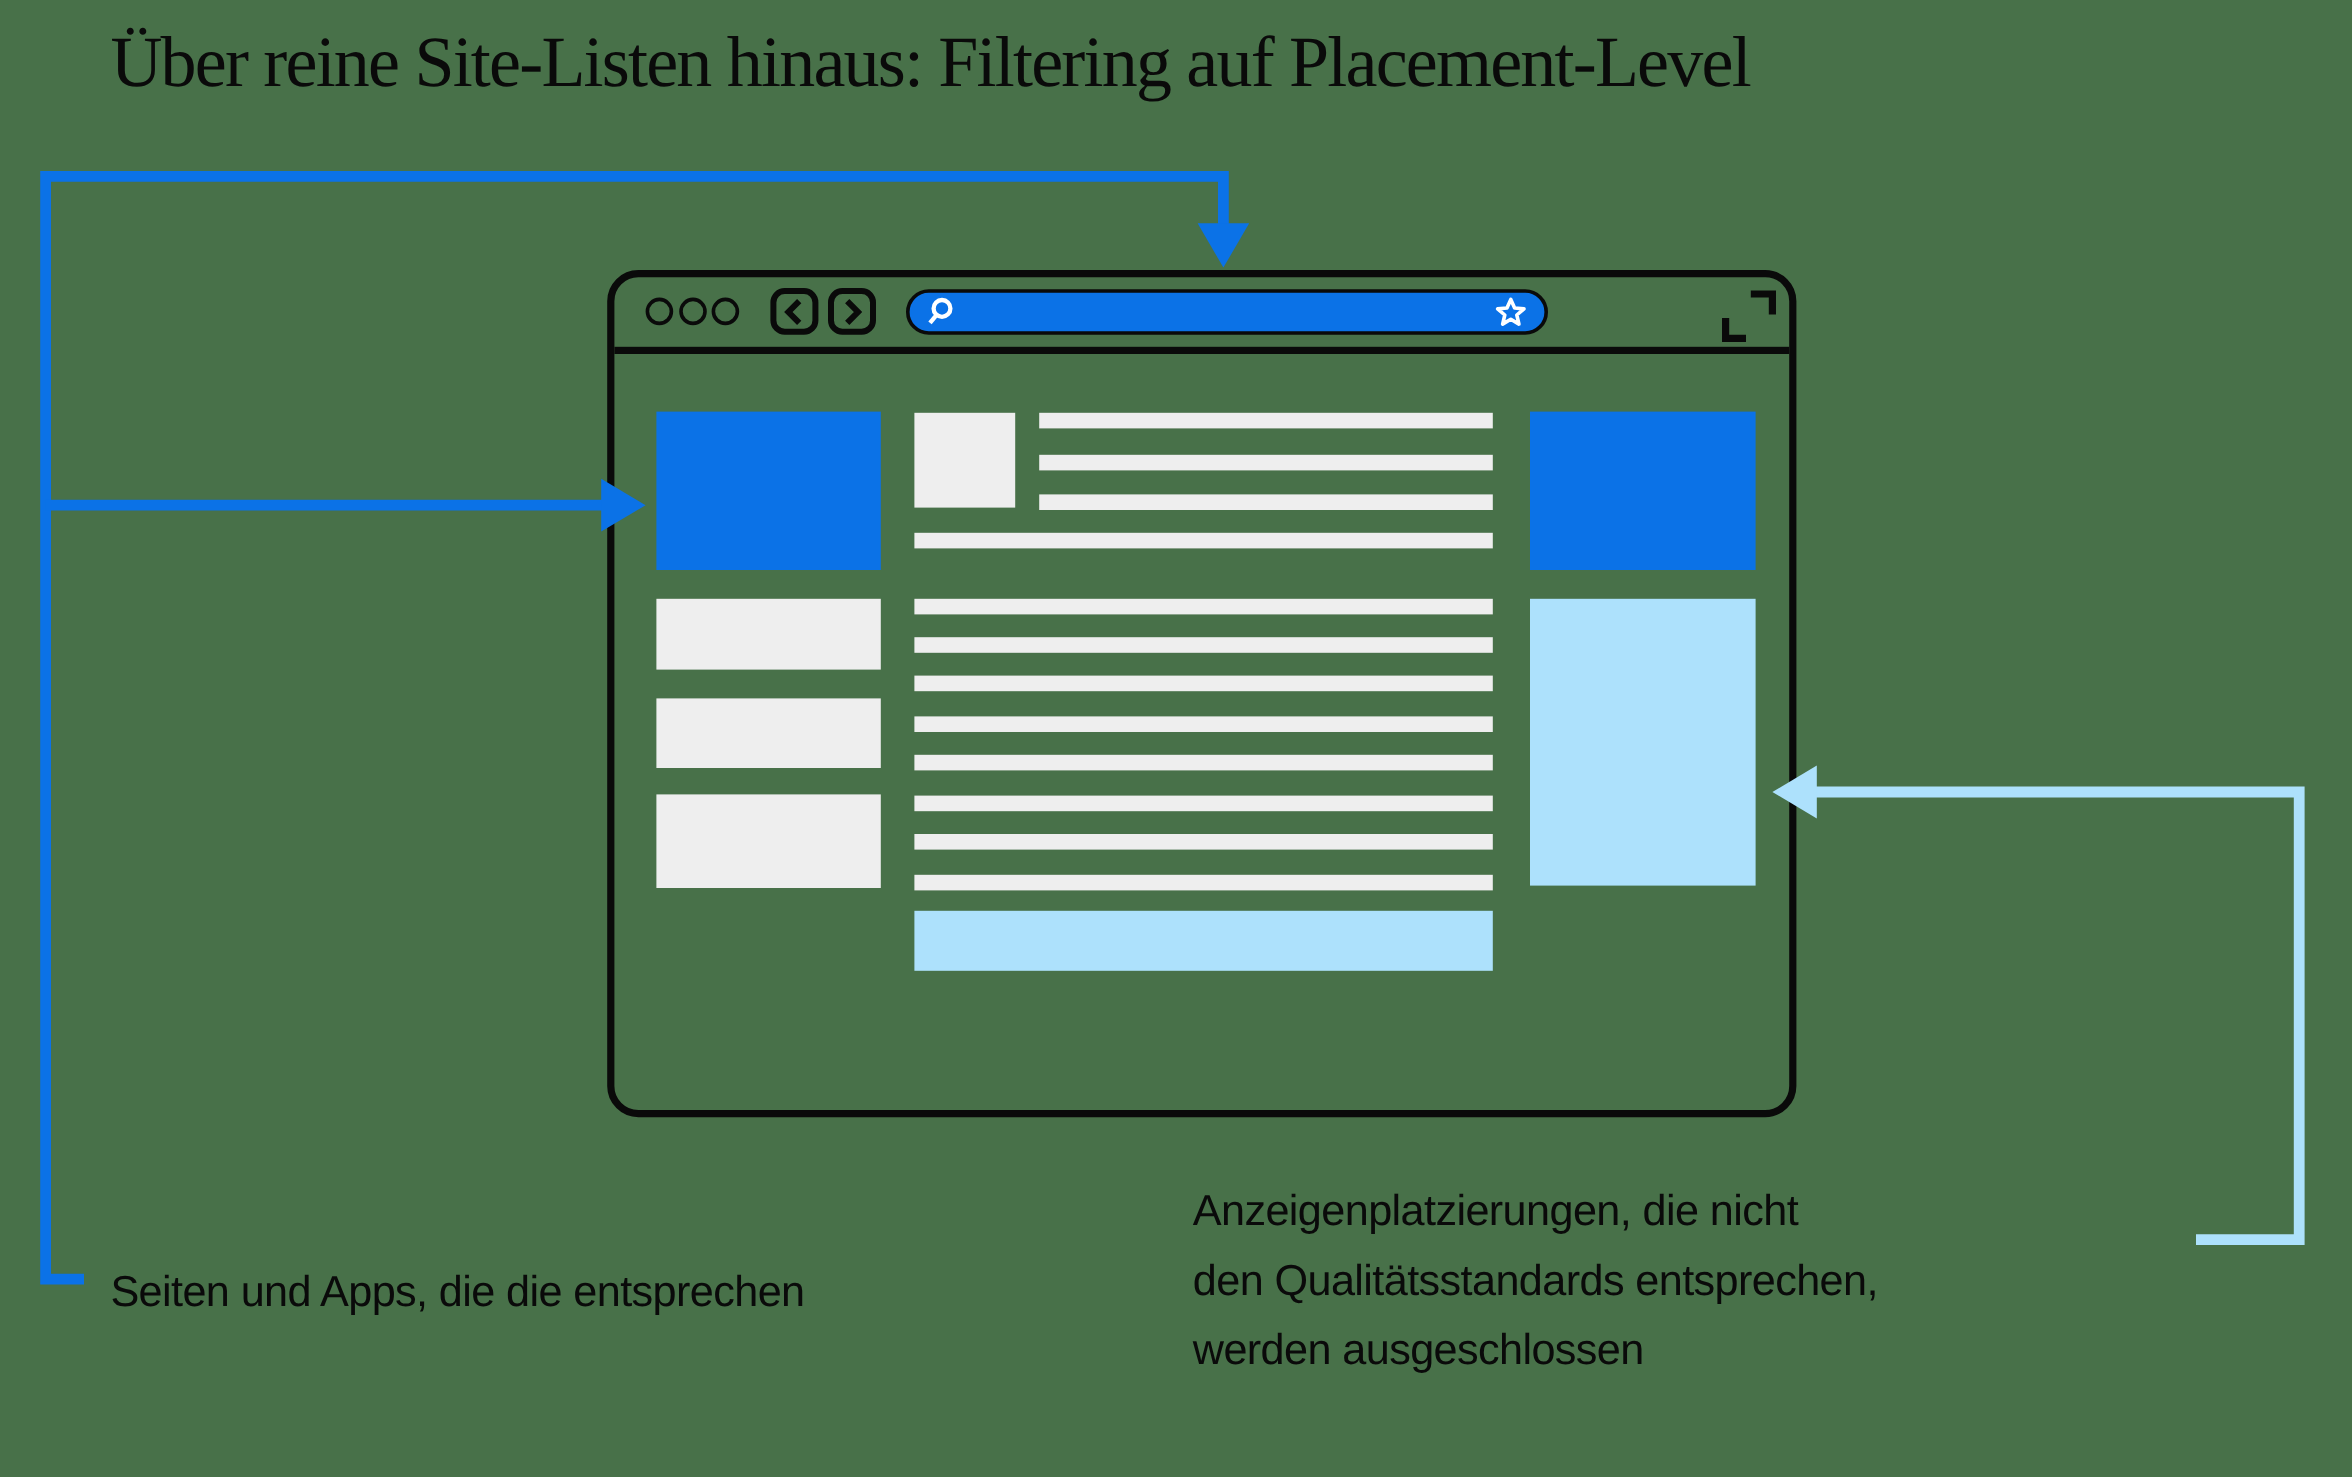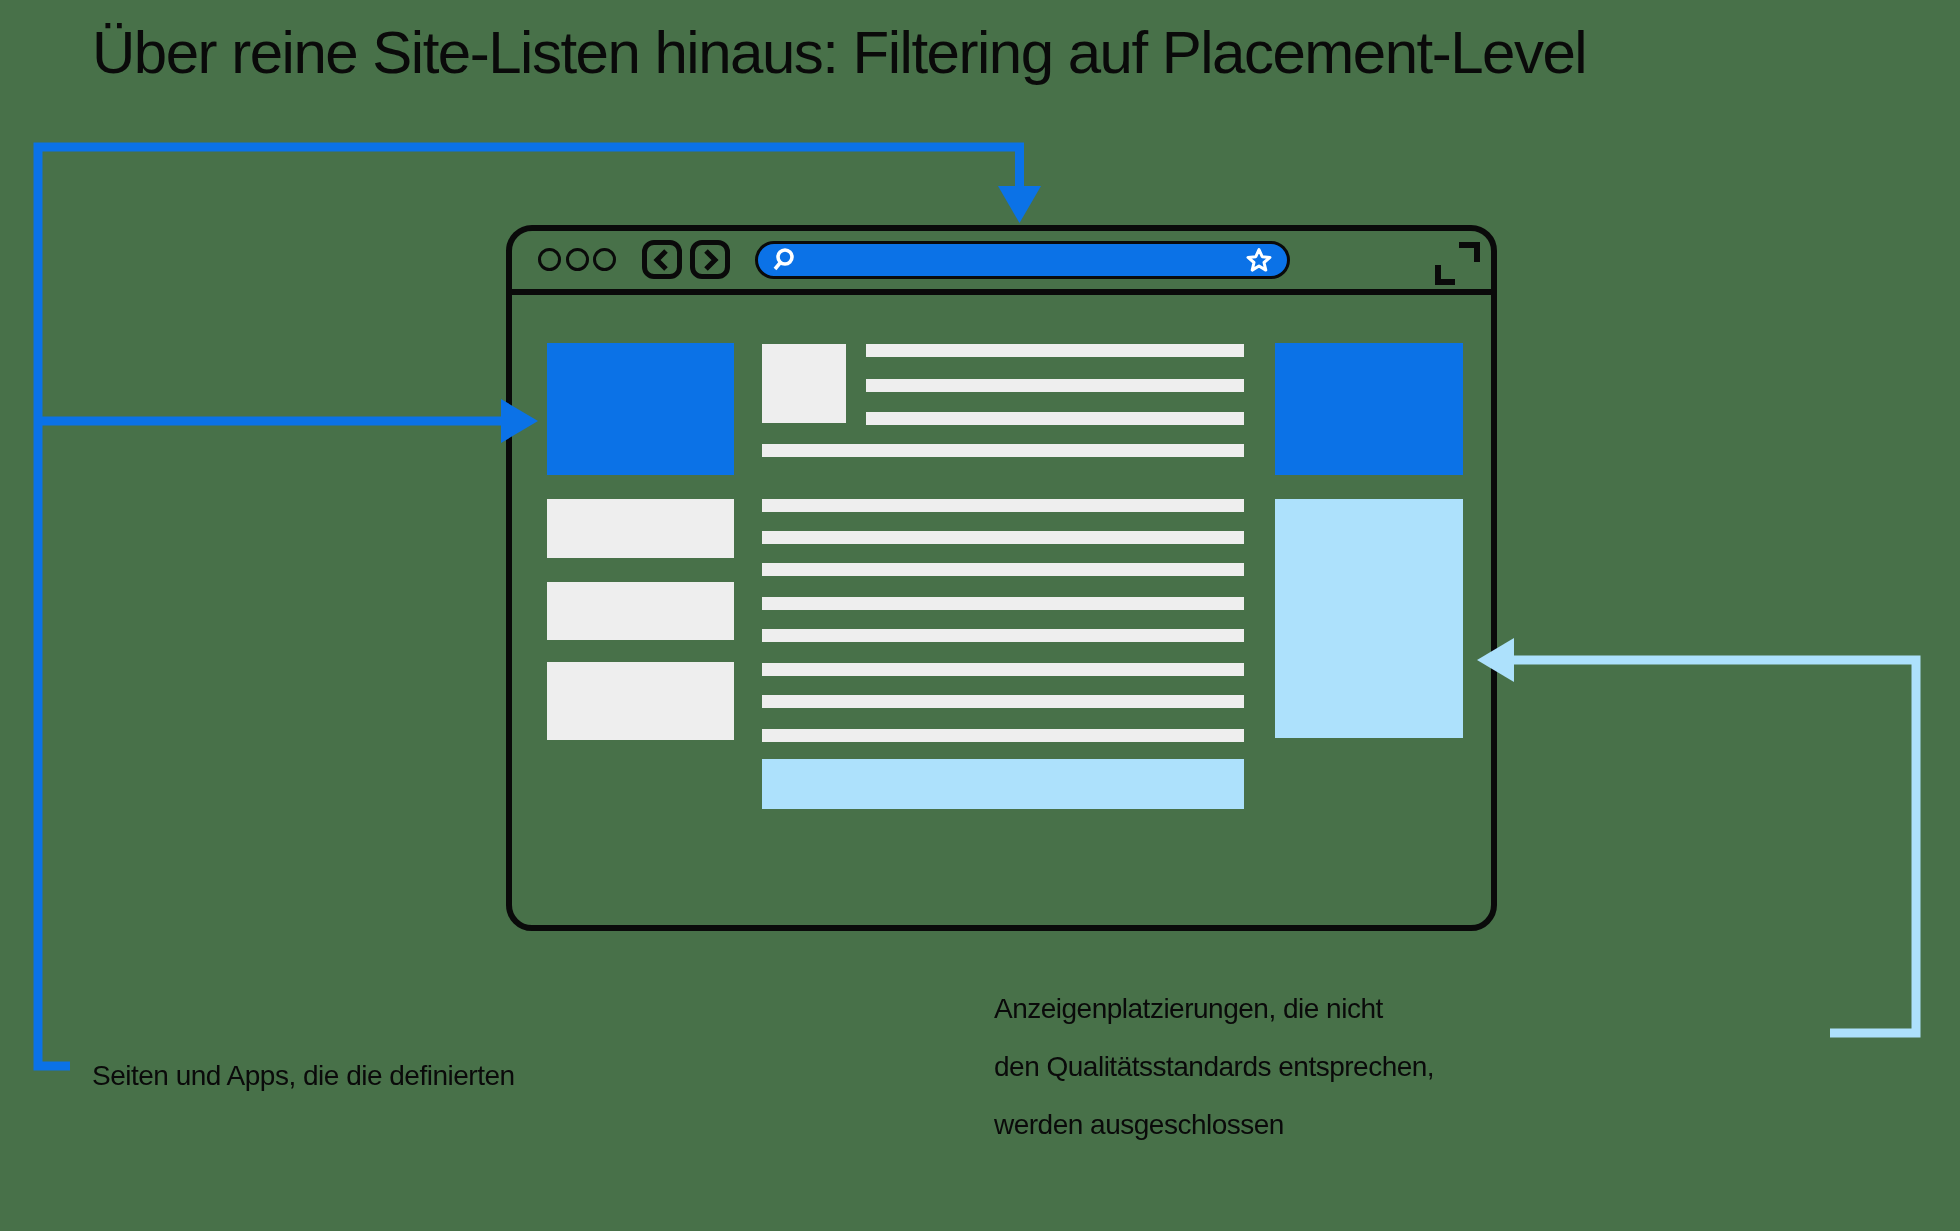--- a/index.html
+++ b/index.html
@@ -7,21 +7,21 @@
     --wireframe-gray:#EEEEEE; --ink:#0A0A0A;
   }
   *{margin:0;padding:0;box-sizing:border-box;}
   html,body{width:1960px;height:1231px;}
   body{
     position:relative;background:var(--background);overflow:hidden;
     font-family:"Liberation Sans","DejaVu Sans",sans-serif;color:var(--ink);
   }
   .title{
     position:absolute;left:92px;top:18px;width:1820px;
-    font-size:60px;font-weight:500;letter-spacing:-1.5px;white-space:nowrap;color:var(--ink);
+    font-size:60px;font-weight:500;letter-spacing:-1.5px;white-space:nowrap;color:var(--ink);font-family:Liberation Serif, serif;
   }
   
   .window{
     position:absolute;left:506px;top:225px;width:991px;height:706px;
     border:6px solid var(--ink);border-radius:26px;background:transparent;
   }
   .toolbar{position:absolute;left:0;top:0;width:100%;height:64px;border-bottom:6px solid var(--ink);}
   .dot{position:absolute;top:17px;width:23px;height:23px;border:3px solid var(--ink);border-radius:50%;}
   .dot.d1{left:26px}.dot.d2{left:54px}.dot.d3{left:81px}
   .navbtn{position:absolute;top:9px;width:40px;height:39px;border:5px solid var(--ink);border-radius:12px;display:flex;align-items:center;justify-content:center;background:transparent;}
@@ -56,21 +56,21 @@
   .m-f5{left:250px;top:366px;width:482px;height:13px;}
   .m-f6{left:250px;top:398px;width:482px;height:13px;}
   .m-f7{left:250px;top:432px;width:482px;height:13px;}
   .m-f8{left:250px;top:464px;width:482px;height:13px;}
   .m-f9{left:250px;top:498px;width:482px;height:13px;}
   .m-banner{left:250px;top:528px;width:482px;height:50px;}
   
   .r-hero{left:763px;top:112px;width:188px;height:132px;}
   .r-ad{left:763px;top:268px;width:188px;height:239px;}
   
-  .note{position:absolute;font-size:28px;font-weight:500;line-height:57px;letter-spacing:-0.5px;color:var(--ink);}
+  .note{position:absolute;font-size:36px;font-weight:500;line-height:57px;letter-spacing:-0.5px;color:var(--ink);}
   .note-left{left:92px;top:1047px;}
   .note-right{left:994px;top:980px;line-height:58px;}
   .note span{display:block;white-space:nowrap;}
   
   .arrows{position:absolute;left:0;top:0;width:1960px;height:1231px;pointer-events:none;}
 </style>
 </head>
 <body>
 
 <div class="title">Über reine Site-Listen hinaus: Filtering auf Placement-Level</div>
@@ -136,19 +136,19 @@
     <line x1="38" y1="421" x2="504" y2="421" stroke="#0B72E7" stroke-width="9"></line>
     <polygon points="501,399 501,443 538,421" fill="#0B72E7"></polygon>
   </g>
   <g>
     <polyline points="1512,660 1916,660 1916,1033 1830,1033" fill="none" stroke="#ADE1FC" stroke-width="9"></polyline>
     <polygon points="1514,638 1514,682 1477,660" fill="#ADE1FC"></polygon>
   </g>
 </svg>
 
 <div class="note note-left">
-  <span>Seiten und Apps, die die definierten</span>
+  <span>Seiten und Apps, die die entsprechen</span>
 </div>
 <div class="note note-right">
   <span>Anzeigenplatzierungen, die nicht</span>
   <span>den Qualitätsstandards entsprechen,</span>
   <span>werden ausgeschlossen</span>
 </div>
 
 </body></html>

